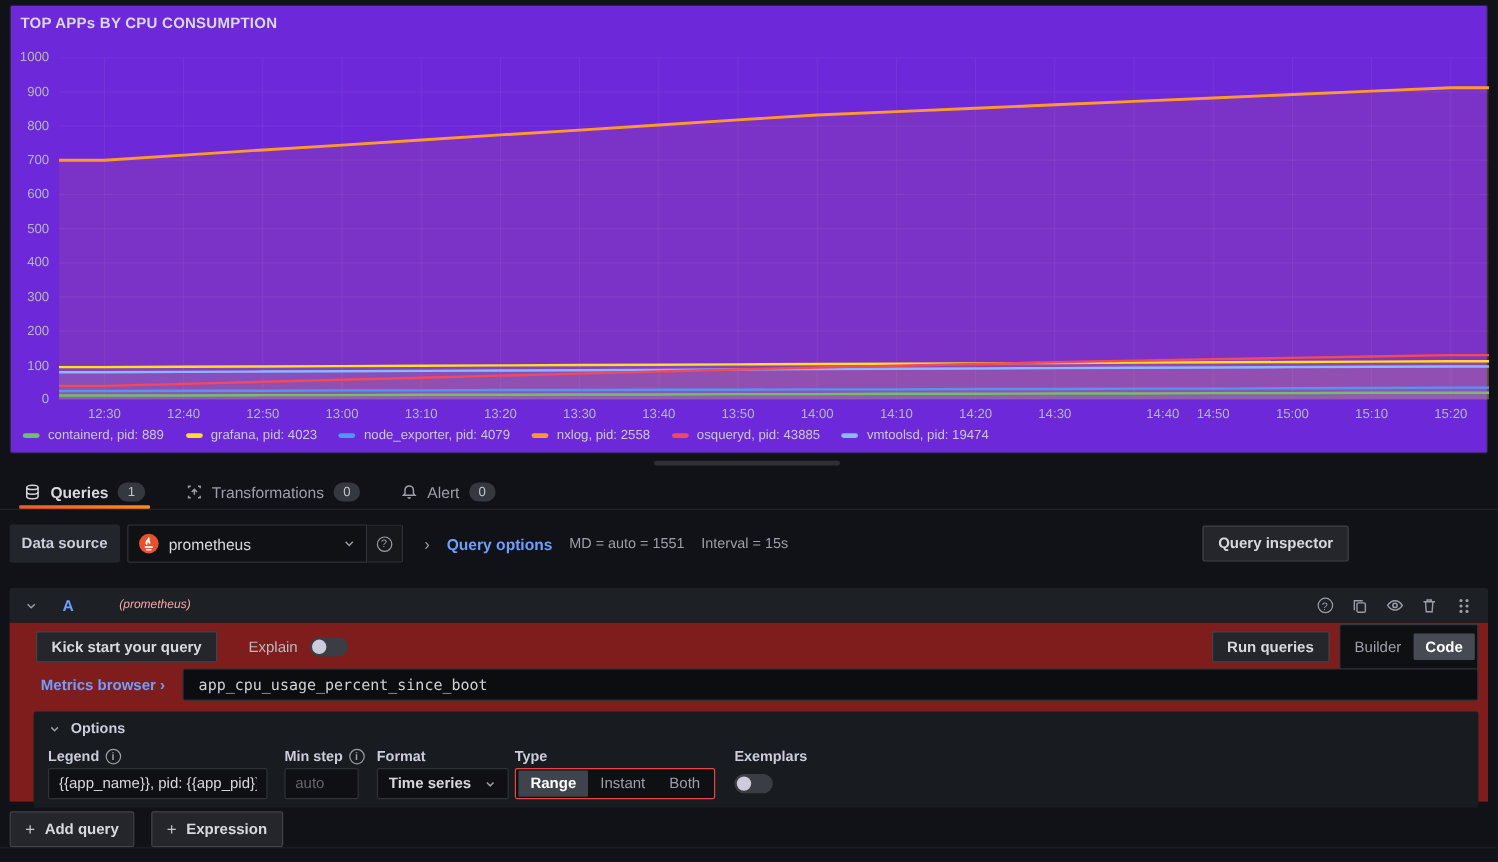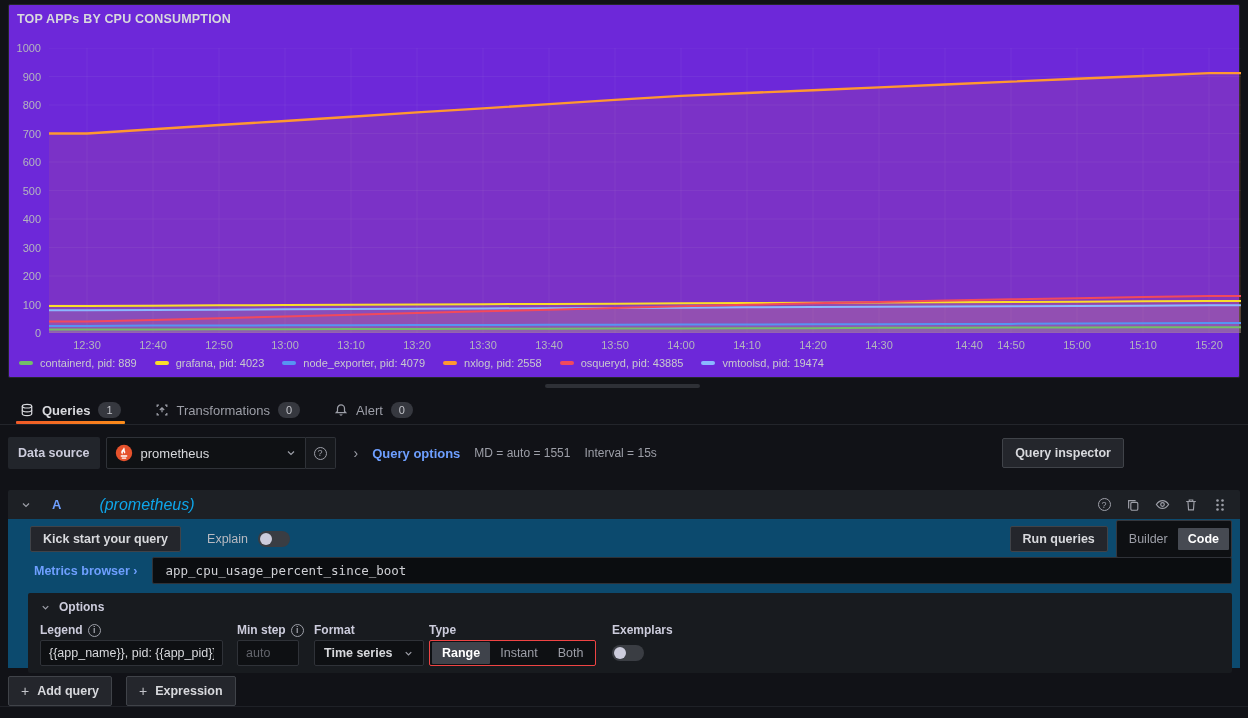--- a/index.html
+++ b/index.html
@@ -58,25 +58,25 @@
 
   .btn { background:#24262c; border:1px solid #404349; border-radius:2px; color:#d8d9dd;
          font-size:12.5px; font-weight:700; padding:0 12px; height:26px;
          display:inline-flex; align-items:center; gap:8px; cursor:pointer; white-space:nowrap; }
   .btn.tall { height:30px; }
 
   
   .q-header { position:absolute; left:8px; top:490px; width:1232px; height:29px; background:#1d2025;
               border-radius:2px 2px 0 0; display:flex; align-items:center; padding:0 12px; gap:10px; }
   .q-header .refid { color:#6e9fff; font-size:13px; font-weight:700; margin-left:10px; }
-  .q-header .ds-hint { color:#0ea5e9; font-size:16px; font-style:italic; margin-left:28px; }
+  .q-header .ds-hint { color:#fca5a5; font-size:10px; font-style:italic; margin-left:28px; }
   .q-icons { margin-left:auto; display:flex; align-items:center; gap:13px; }
   .q-icons .qicon { width:16px; height:16px; display:inline-flex; align-items:center;
                     justify-content:center; cursor:pointer; }
-  .q-body { position:absolute; left:8px; top:519px; width:1232px; height:149px; background:#0c4a6e; }
+  .q-body { position:absolute; left:8px; top:519px; width:1232px; height:149px; background:#7f1d1d; }
   .q-row1 { position:absolute; left:22px; right:8px; top:7px; height:26px; display:flex; align-items:center; }
   .explain { display:flex; align-items:center; gap:10px; margin-left:26px; font-size:12.5px; color:#b9bac1; }
   .toggle { width:32px; height:16px; border-radius:8px; background:#3a3d43; position:relative; cursor:pointer; }
   .toggle .knob { position:absolute; left:2px; top:2px; width:12px; height:12px; border-radius:50%; background:#ccccdc; }
   .rq-group { margin-left:auto; display:flex; align-items:center; gap:8px; }
   .radio-group { display:inline-flex; align-items:center; background:#0e1013; border:1px solid #34373d;
                  border-radius:2px; height:38px; padding:2px; }
   .radio-group .seg { padding:0 10px; font-size:12.5px; color:#9d9fa8; height:22px;
                       display:inline-flex; align-items:center; cursor:pointer; border-radius:1px; }
   .radio-group .seg.sel { background:#464a52; color:#ffffff; font-weight:700; }

